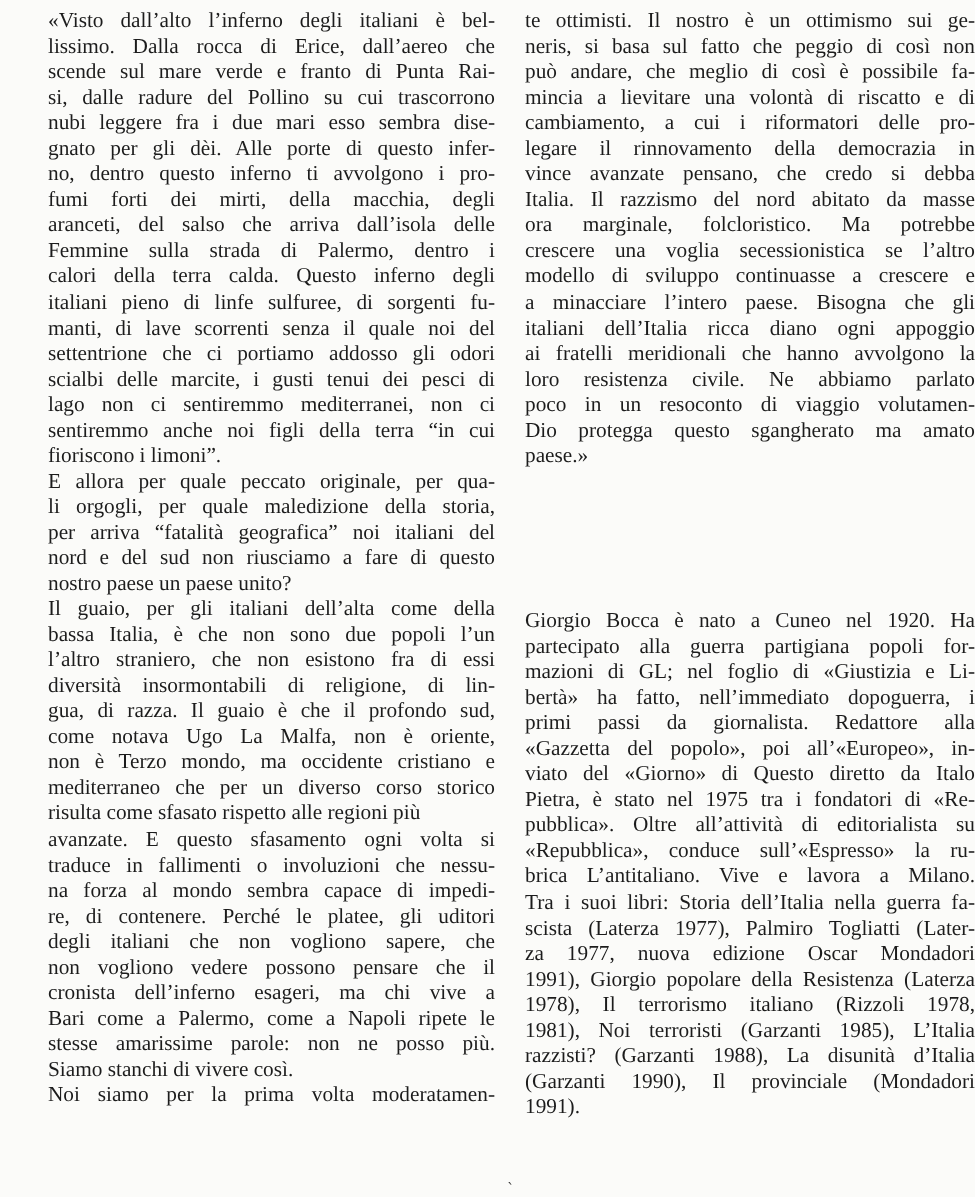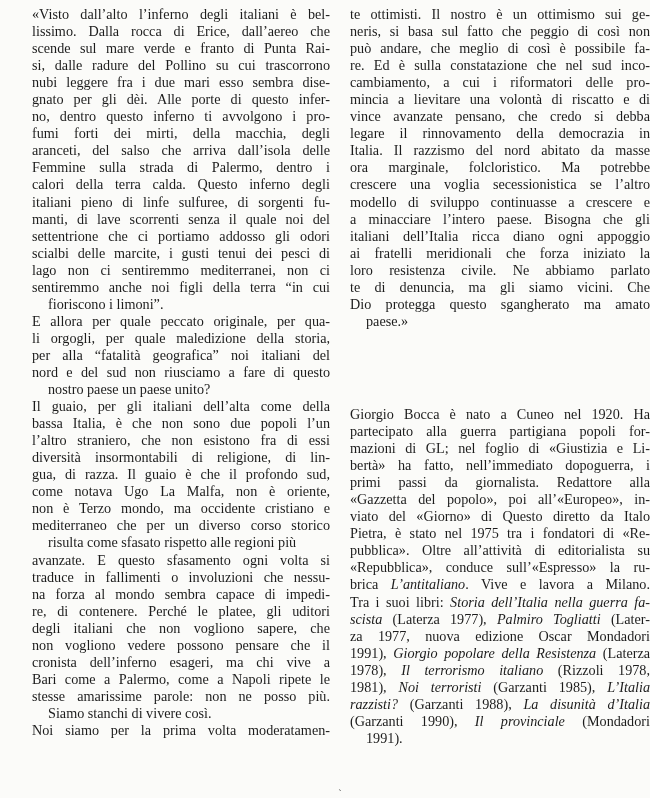--- a/index.html
+++ b/index.html
@@ -9,22 +9,22 @@
     font-family: "DejaVu Serif", "Liberation Serif", serif;
     color: #1c1c1c;
     position: relative;
   }
   .page { position: absolute; left: 16px; top: 0; width: 650px; height: 656px; }
   .col { position: absolute; font-size: 14.2px; line-height: 17.05px; font-family: "Liberation Serif", serif; }
   .col-left { left: 16px; top: 6px; width: 298px; }
   .col-right-top { left: 334px; top: 6px; width: 300px; }
   .col-right-bio { left: 334px; top: 406px; width: 300px; }
   .line { display: block; white-space: nowrap; text-align: justify; text-align-last: justify; height: 17.05px; }
-  .line.last { text-align-last: left; margin-left: 16px; }
-  .line .it { font-style: italic; }
+  .line.last { text-align-last: left; }
+  .line .it { }
   .mark { position: absolute; left: 322px; top: 788px; font-size: 10px; color: #333; }
 </style>
 </head>
 <body>
 
 <div class="page">
   <div class="col col-left" id="col-left">
       <span class="line">«Visto dall’alto l’inferno degli italiani è bel-</span>
       <span class="line">lissimo. Dalla rocca di Erice, dall’aereo che</span>
       <span class="line">scende sul mare verde e franto di Punta Rai-</span>
@@ -38,21 +38,21 @@
       <span class="line">calori della terra calda. Questo inferno degli</span>
       <span class="line">italiani pieno di linfe sulfuree, di sorgenti fu-</span>
       <span class="line">manti, di lave scorrenti senza il quale noi del</span>
       <span class="line">settentrione che ci portiamo addosso gli odori</span>
       <span class="line">scialbi delle marcite, i gusti tenui dei pesci di</span>
       <span class="line">lago non ci sentiremmo mediterranei, non ci</span>
       <span class="line">sentiremmo anche noi figli della terra “in cui</span>
       <span class="line last">fioriscono i limoni”.</span>
       <span class="line">E allora per quale peccato originale, per qua-</span>
       <span class="line">li orgogli, per quale maledizione della storia,</span>
-      <span class="line">per alla “fatalità geografica” noi italiani del</span>
+      <span class="line">per arriva “fatalità geografica” noi italiani del</span>
       <span class="line">nord e del sud non riusciamo a fare di questo</span>
       <span class="line last">nostro paese un paese unito?</span>
       <span class="line">Il guaio, per gli italiani dell’alta come della</span>
       <span class="line">bassa Italia, è che non sono due popoli l’un</span>
       <span class="line">l’altro straniero, che non esistono fra di essi</span>
       <span class="line">diversità insormontabili di religione, di lin-</span>
       <span class="line">gua, di razza. Il guaio è che il profondo sud,</span>
       <span class="line">come notava Ugo La Malfa, non è oriente,</span>
       <span class="line">non è Terzo mondo, ma occidente cristiano e</span>
       <span class="line">mediterraneo che per un diverso corso storico</span>
@@ -66,34 +66,33 @@
       <span class="line">cronista dell’inferno esageri, ma chi vive a</span>
       <span class="line">Bari come a Palermo, come a Napoli ripete le</span>
       <span class="line">stesse amarissime parole: non ne posso più.</span>
       <span class="line last">Siamo stanchi di vivere così.</span>
       <span class="line">Noi siamo per la prima volta moderatamen-</span>
     </div>
   <div class="col col-right-top" id="col-right-top">
       <span class="line">te ottimisti. Il nostro è un ottimismo sui ge-</span>
       <span class="line">neris, si basa sul fatto che peggio di così non</span>
       <span class="line">può andare, che meglio di così è possibile fa-</span>
-      <span class="line">re. Ed è sulla constatazione che nel sud inco-</span>
+      <span class="line">mincia a lievitare una volontà di riscatto e di</span>
       <span class="line">cambiamento, a cui i riformatori delle pro-</span>
-      <span class="line">mincia a lievitare una volontà di riscatto e di</span>
+      <span class="line">legare il rinnovamento della democrazia in</span>
       <span class="line">vince avanzate pensano, che credo si debba</span>
-      <span class="line">legare il rinnovamento della democrazia in</span>
       <span class="line">Italia. Il razzismo del nord abitato da masse</span>
       <span class="line">ora marginale, folcloristico. Ma potrebbe</span>
       <span class="line">crescere una voglia secessionistica se l’altro</span>
       <span class="line">modello di sviluppo continuasse a crescere e</span>
       <span class="line">a minacciare l’intero paese. Bisogna che gli</span>
       <span class="line">italiani dell’Italia ricca diano ogni appoggio</span>
-      <span class="line">ai fratelli meridionali che forza iniziato la</span>
+      <span class="line">ai fratelli meridionali che hanno avvolgono la</span>
       <span class="line">loro resistenza civile. Ne abbiamo parlato</span>
-      <span class="line">te di denuncia, ma gli siamo vicini. Che</span>
+      <span class="line">poco in un resoconto di viaggio volutamen-</span>
       <span class="line">Dio protegga questo sgangherato ma amato</span>
       <span class="line last">paese.»</span>
     </div>
   <div class="col col-right-bio" id="col-right-bio">
       <span class="line">Giorgio Bocca è nato a Cuneo nel 1920. Ha</span>
       <span class="line">partecipato alla guerra partigiana popoli for-</span>
       <span class="line">mazioni di GL; nel foglio di «Giustizia e Li-</span>
       <span class="line">bertà» ha fatto, nell’immediato dopoguerra, i</span>
       <span class="line">primi passi da giornalista. Redattore alla</span>
       <span class="line">«Gazzetta del popolo», poi all’«Europeo», in-</span>

